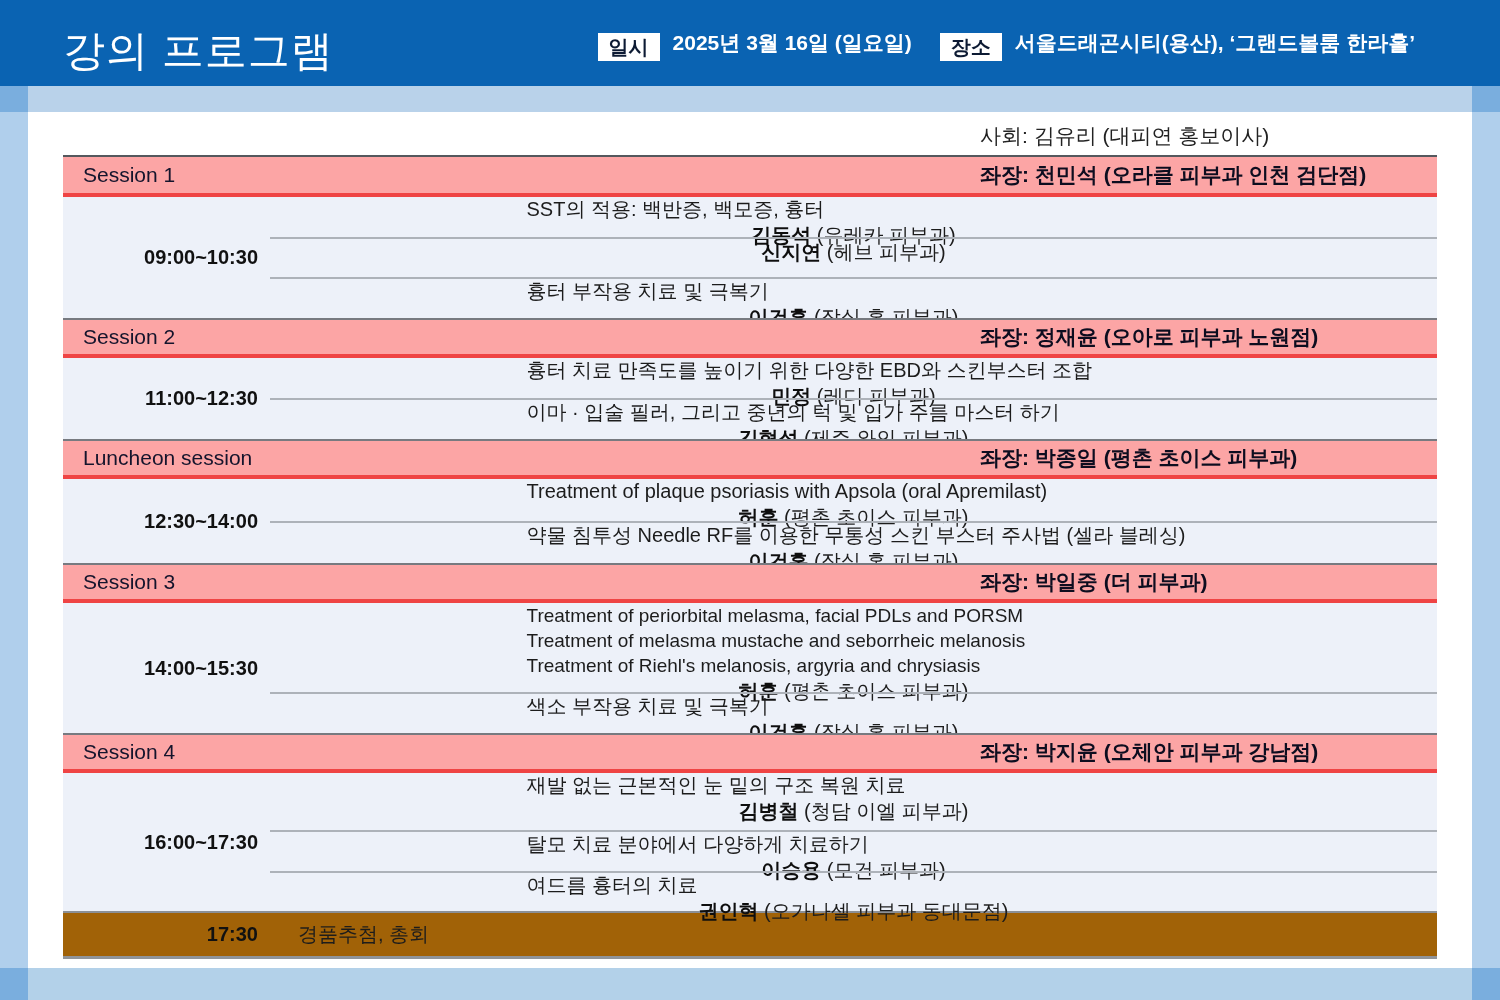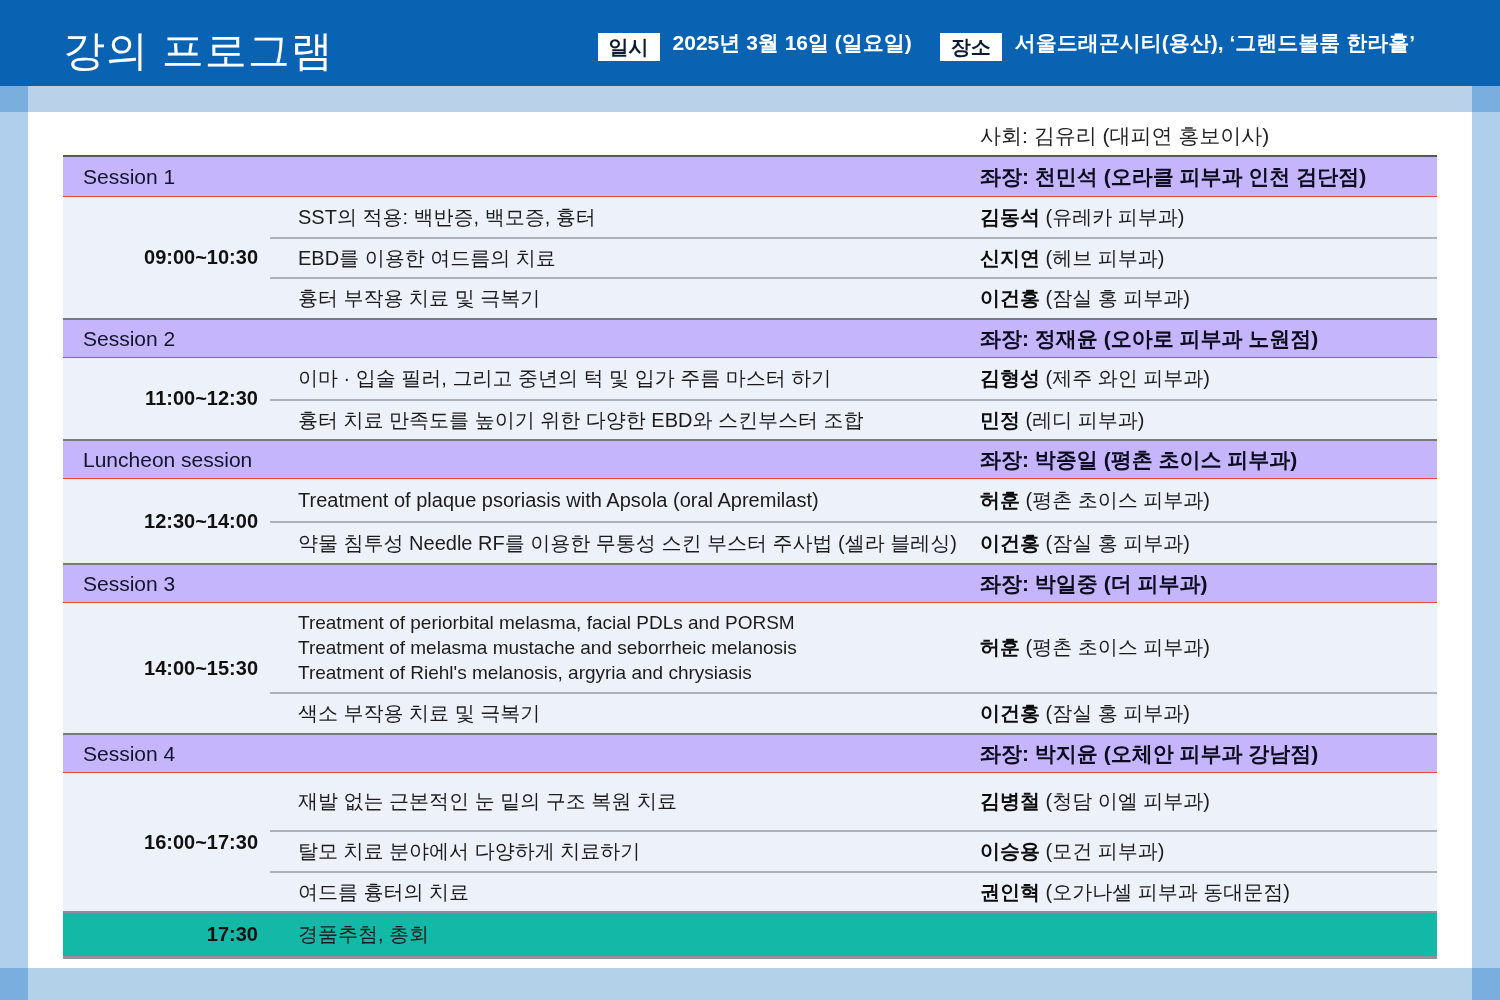--- a/index.html
+++ b/index.html
@@ -62,55 +62,55 @@
   .program-table {
     position:absolute; left:63px; top:155px;
     width:1374px;
     border-top:2px solid #55585d;
     border-bottom:3px solid #909499;
     box-sizing:border-box;
   }
   .session-header {
     position:relative;
     height:40px; box-sizing:border-box;
-    background:#c4b5fd;
+    background:#fca5a5;
     display:flex; align-items:center;
-    border-bottom:1px solid #ef4444;
+    border-bottom:4px solid #ef4444;
   }
   .session:not(:first-child) .session-header { border-top:2px solid #777a80; }
   .session-label {
     padding-left:20px; font-size:21px; color:#14142c; white-space:nowrap;
   }
   .session-chair {
     position:absolute; left:917px;
     font-size:21px; font-weight:bold; color:#0d0d1f; white-space:nowrap;
   }
   .session-body { display:flex; background:#edf1f9; }
   .time-cell {
     width:207px; flex:none; box-sizing:border-box;
     display:flex; align-items:center; justify-content:flex-end;
     padding-right:12px;
     font-size:20px; font-weight:bold; color:#111111; white-space:nowrap;
   }
   .talk-rows { flex:1; display:flex; flex-direction:column; }
-  .talk-row { display:flex; align-items:center; box-sizing:border-box; }
+  .talk-row { display:flex; align-items:center; box-sizing:border-box;flex-direction:column; }
   .talk-row + .talk-row { border-top:2px solid #adb2b9; }
   .talk-title {
     width:710px; flex:none; box-sizing:border-box;
     padding-left:28px;
     font-size:20px; color:#1c1c1c; line-height:25px;
     white-space:pre-line;
   }
   .talk-title.small { font-size:19px; line-height:25px; }
   .talk-speaker { flex:1; font-size:20px; color:#1c1c1c; white-space:nowrap; }
   .speaker-name { font-weight:bold; color:#0e0e0e; }
   .closing-row {
     display:flex; align-items:center;
     height:45px; box-sizing:border-box;
-    background:#14b8a6;
+    background:#a16207;
     border-top:2px solid #8c9096;
   }
   .closing-title {
     padding-left:28px; font-size:20px; color:#1c1c1c; white-space:nowrap;
   }
 </style>
 </head>
 <body>
 
 <div class="page">
@@ -145,46 +145,45 @@
         <span class="session-chair">좌장: 천민석 (오라클 피부과 인천 검단점)</span>
       </div>
       <div class="session-body">
         <div class="time-cell">09:00~10:30</div>
         <div class="talk-rows">
           <div class="talk-row" style="height:40px">
             <div class="talk-title">SST의 적용: 백반증, 백모증, 흉터</div>
             <div class="talk-speaker"><span class="speaker-name">김동석</span> <span class="speaker-affil">(유레카 피부과)</span></div>
           </div>
           <div class="talk-row" style="height:40px">
-            <div class="talk-title">EBD를 이용한 여드름의 치료</div>
             <div class="talk-speaker"><span class="speaker-name">신지연</span> <span class="speaker-affil">(헤브 피부과)</span></div>
           </div>
           <div class="talk-row" style="height:41px">
             <div class="talk-title">흉터 부작용 치료 및 극복기</div>
             <div class="talk-speaker"><span class="speaker-name">이건홍</span> <span class="speaker-affil">(잠실 홍 피부과)</span></div>
           </div>
         </div>
       </div>
     </div>
 
     <div class="session">
       <div class="session-header">
         <span class="session-label">Session 2</span>
         <span class="session-chair">좌장: 정재윤 (오아로 피부과 노원점)</span>
       </div>
       <div class="session-body">
         <div class="time-cell">11:00~12:30</div>
         <div class="talk-rows">
+          <div class="talk-row" style="height:40px">
+            <div class="talk-title">흉터 치료 만족도를 높이기 위한 다양한 EBD와 스킨부스터 조합</div>
+            <div class="talk-speaker"><span class="speaker-name">민정</span> <span class="speaker-affil">(레디 피부과)</span></div>
+          </div>
           <div class="talk-row" style="height:41px">
             <div class="talk-title">이마 · 입술 필러, 그리고 중년의 턱 및 입가 주름 마스터 하기</div>
             <div class="talk-speaker"><span class="speaker-name">김형성</span> <span class="speaker-affil">(제주 와인 피부과)</span></div>
-          </div>
-          <div class="talk-row" style="height:40px">
-            <div class="talk-title">흉터 치료 만족도를 높이기 위한 다양한 EBD와 스킨부스터 조합</div>
-            <div class="talk-speaker"><span class="speaker-name">민정</span> <span class="speaker-affil">(레디 피부과)</span></div>
           </div>
         </div>
       </div>
     </div>
 
     <div class="session">
       <div class="session-header">
         <span class="session-label">Luncheon session</span>
         <span class="session-chair">좌장: 박종일 (평촌 초이스 피부과)</span>
       </div>

